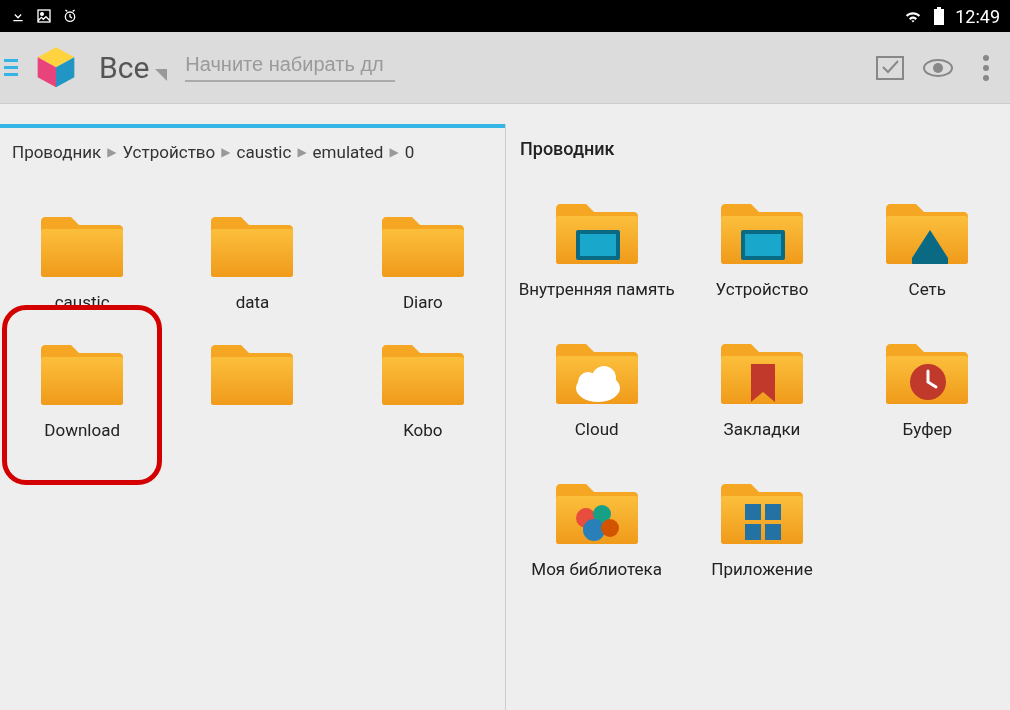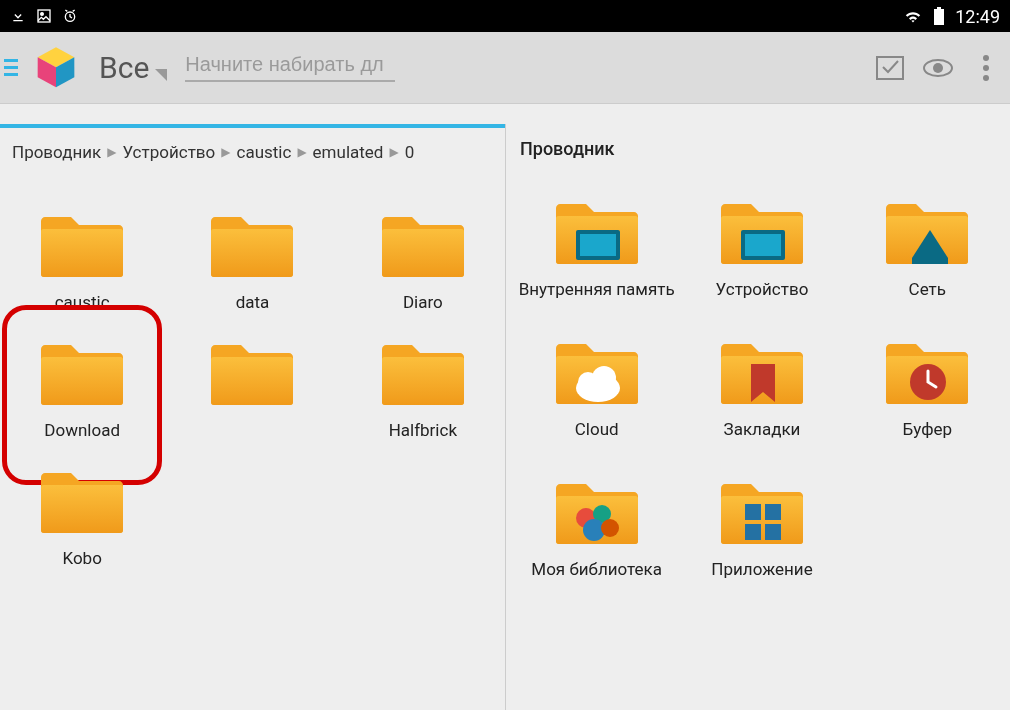--- a/index.html
+++ b/index.html
@@ -240,29 +240,20 @@
 
     </div>
         </div>
         <div class="item">
     <div class="icon-wrap">
       <svg width="86" height="78" viewBox="0 0 86 78">
               <use href="#folder-icon"></use>
             </svg>
 
     </div>
-    <div class="label">Halfbrick</div>
-        </div>
-        <div class="item">
-    <div class="icon-wrap">
-      <svg width="86" height="78" viewBox="0 0 86 78">
-              <use href="#folder-icon"></use>
-            </svg>
-
-    </div>
     <div class="label">Kobo</div>
         </div>
       </div>
   </div>
 
   <div class="pane pane-right">
     <div class="pane-title">Проводник</div>
     <div class="grid grid-right" id="right-grid">
         <div class="item">
     <div class="icon-wrap">

